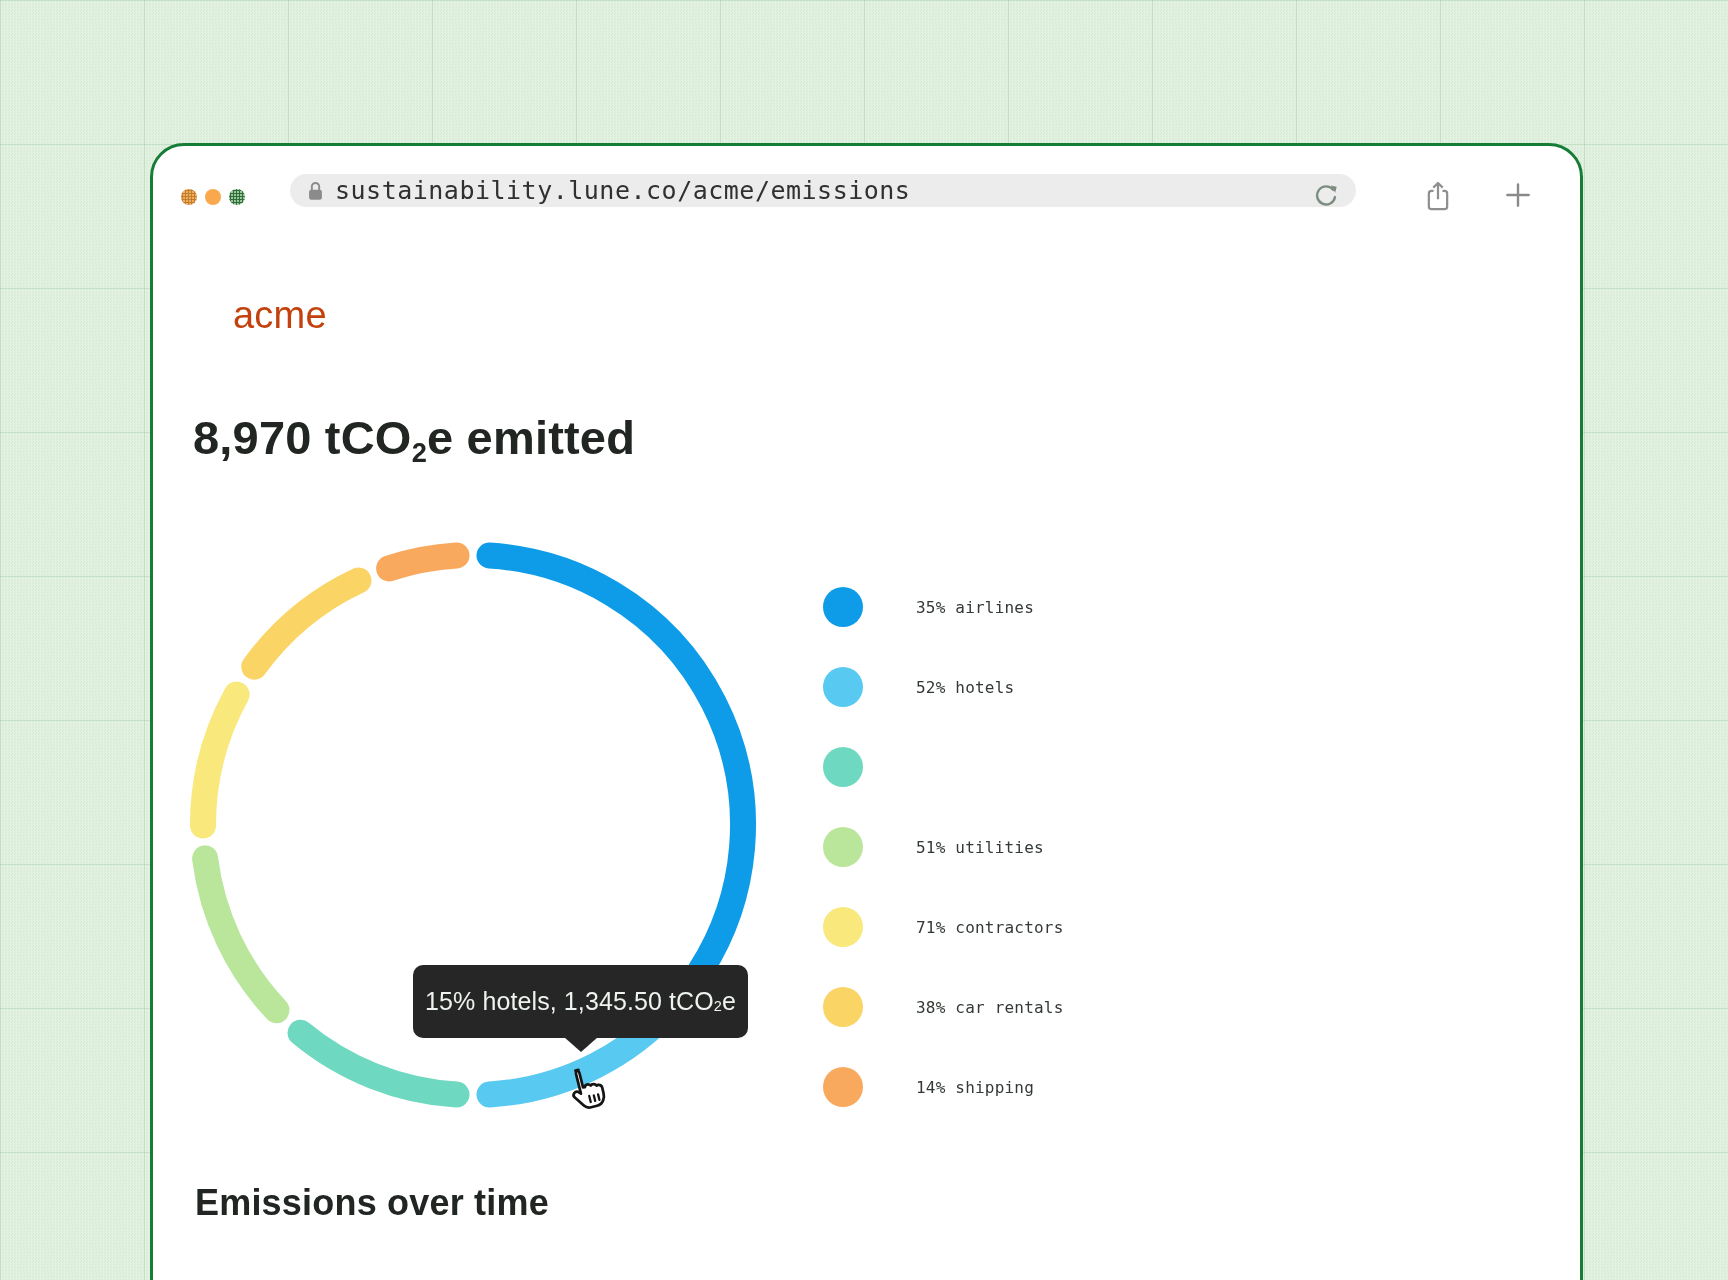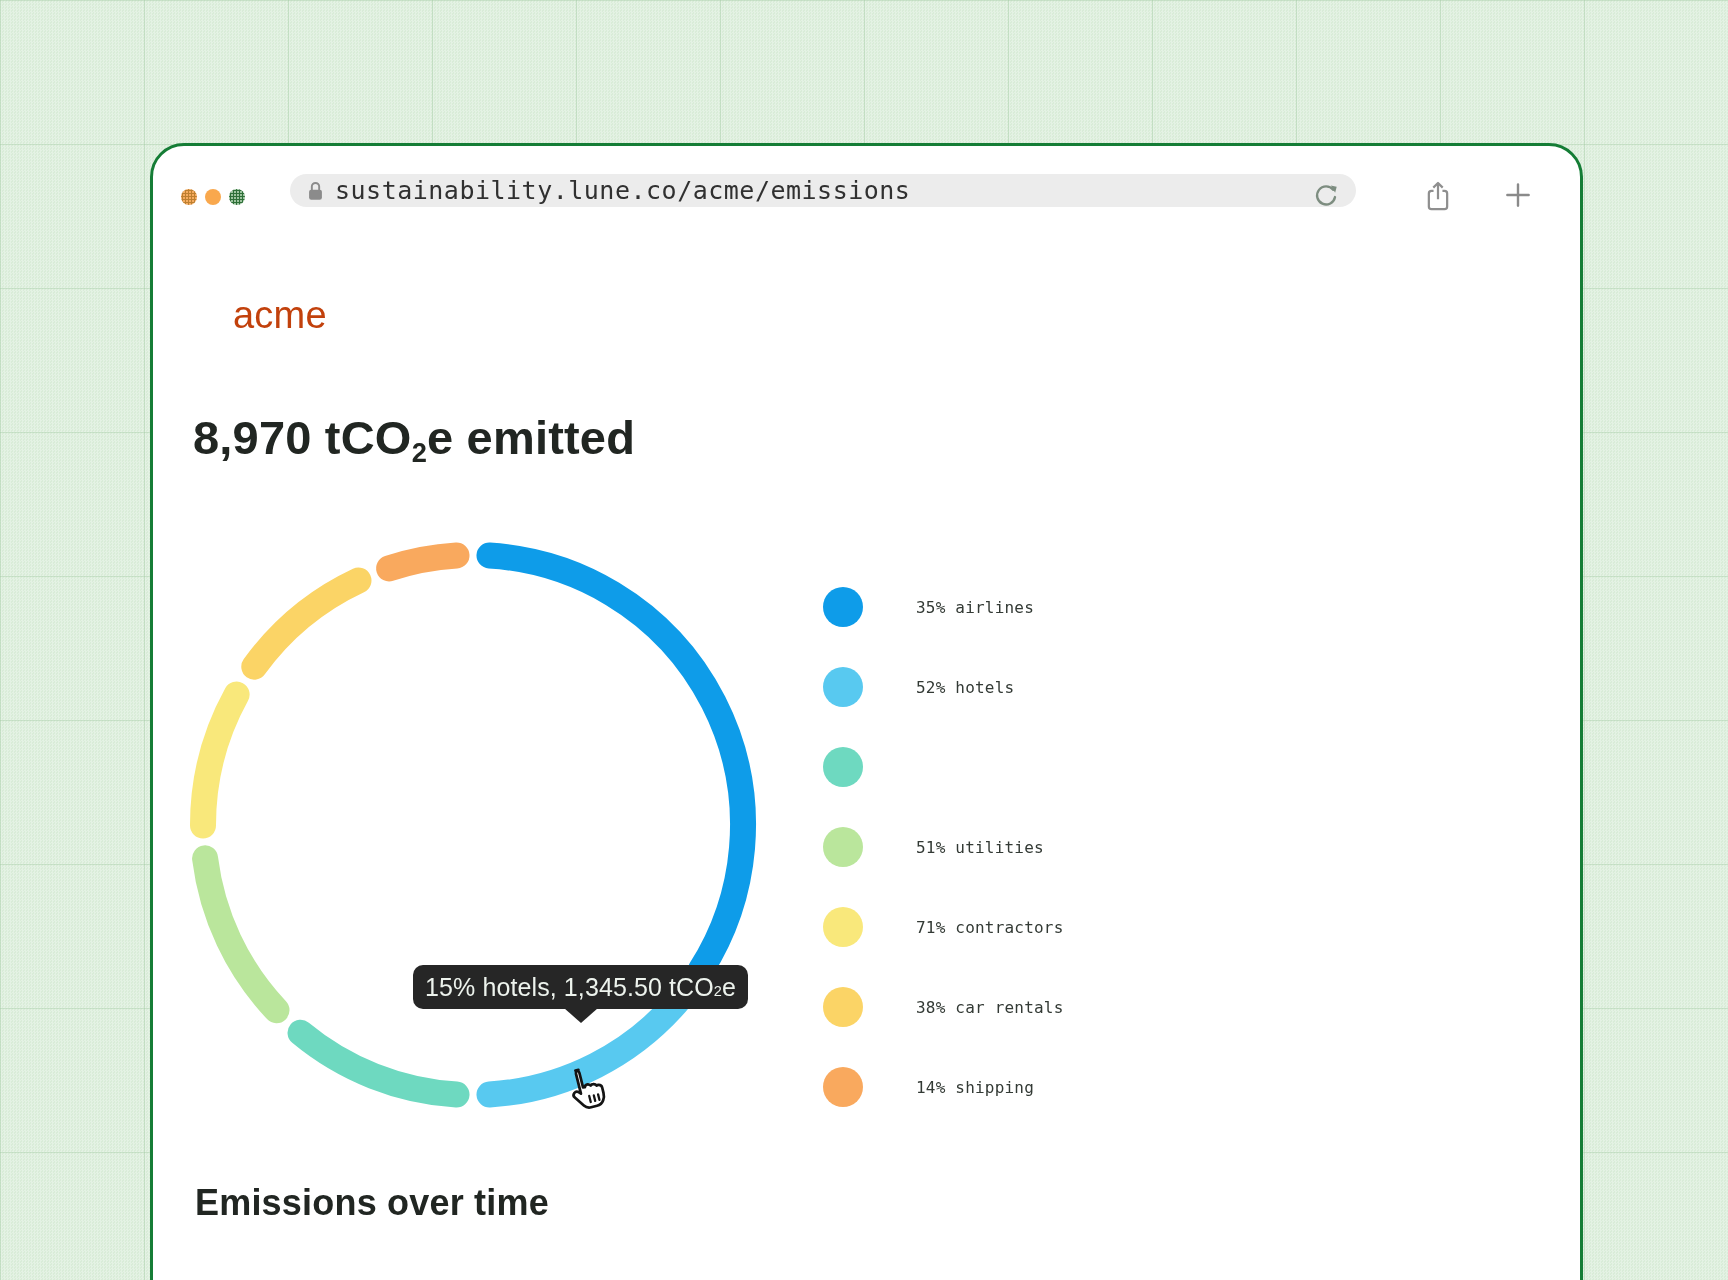--- a/index.html
+++ b/index.html
@@ -76,21 +76,21 @@
   .legend-row { height:80px; display:flex; align-items:center; }
   .legend-dot { width:40px; height:40px; border-radius:50%; flex:0 0 auto; }
   .legend-label {
     font-family:"DejaVu Sans Mono", monospace;
     font-size:16px; letter-spacing:.2px; color:#333a35; margin-left:53px;
     white-space:nowrap;
   }
 
   
   .tooltip {
-    position:absolute; left:260px; top:819px; width:335px; height:44px;
+    position:absolute; left:260px; top:819px; width:335px; height:73px;
     background:#262626; border-radius:10px; color:#edf3ed;
     font-size:25px; font-weight:500; letter-spacing:.1px;
     display:flex; align-items:center; justify-content:center; white-space:nowrap;
     z-index:5;
   }
   .tooltip-arrow {
     position:absolute; left:50%; top:100%; transform:translateX(-50%); margin-top:-1px;
     width:0; height:0;
     border-left:17px solid transparent; border-right:17px solid transparent;
     border-top:15px solid #262626;

